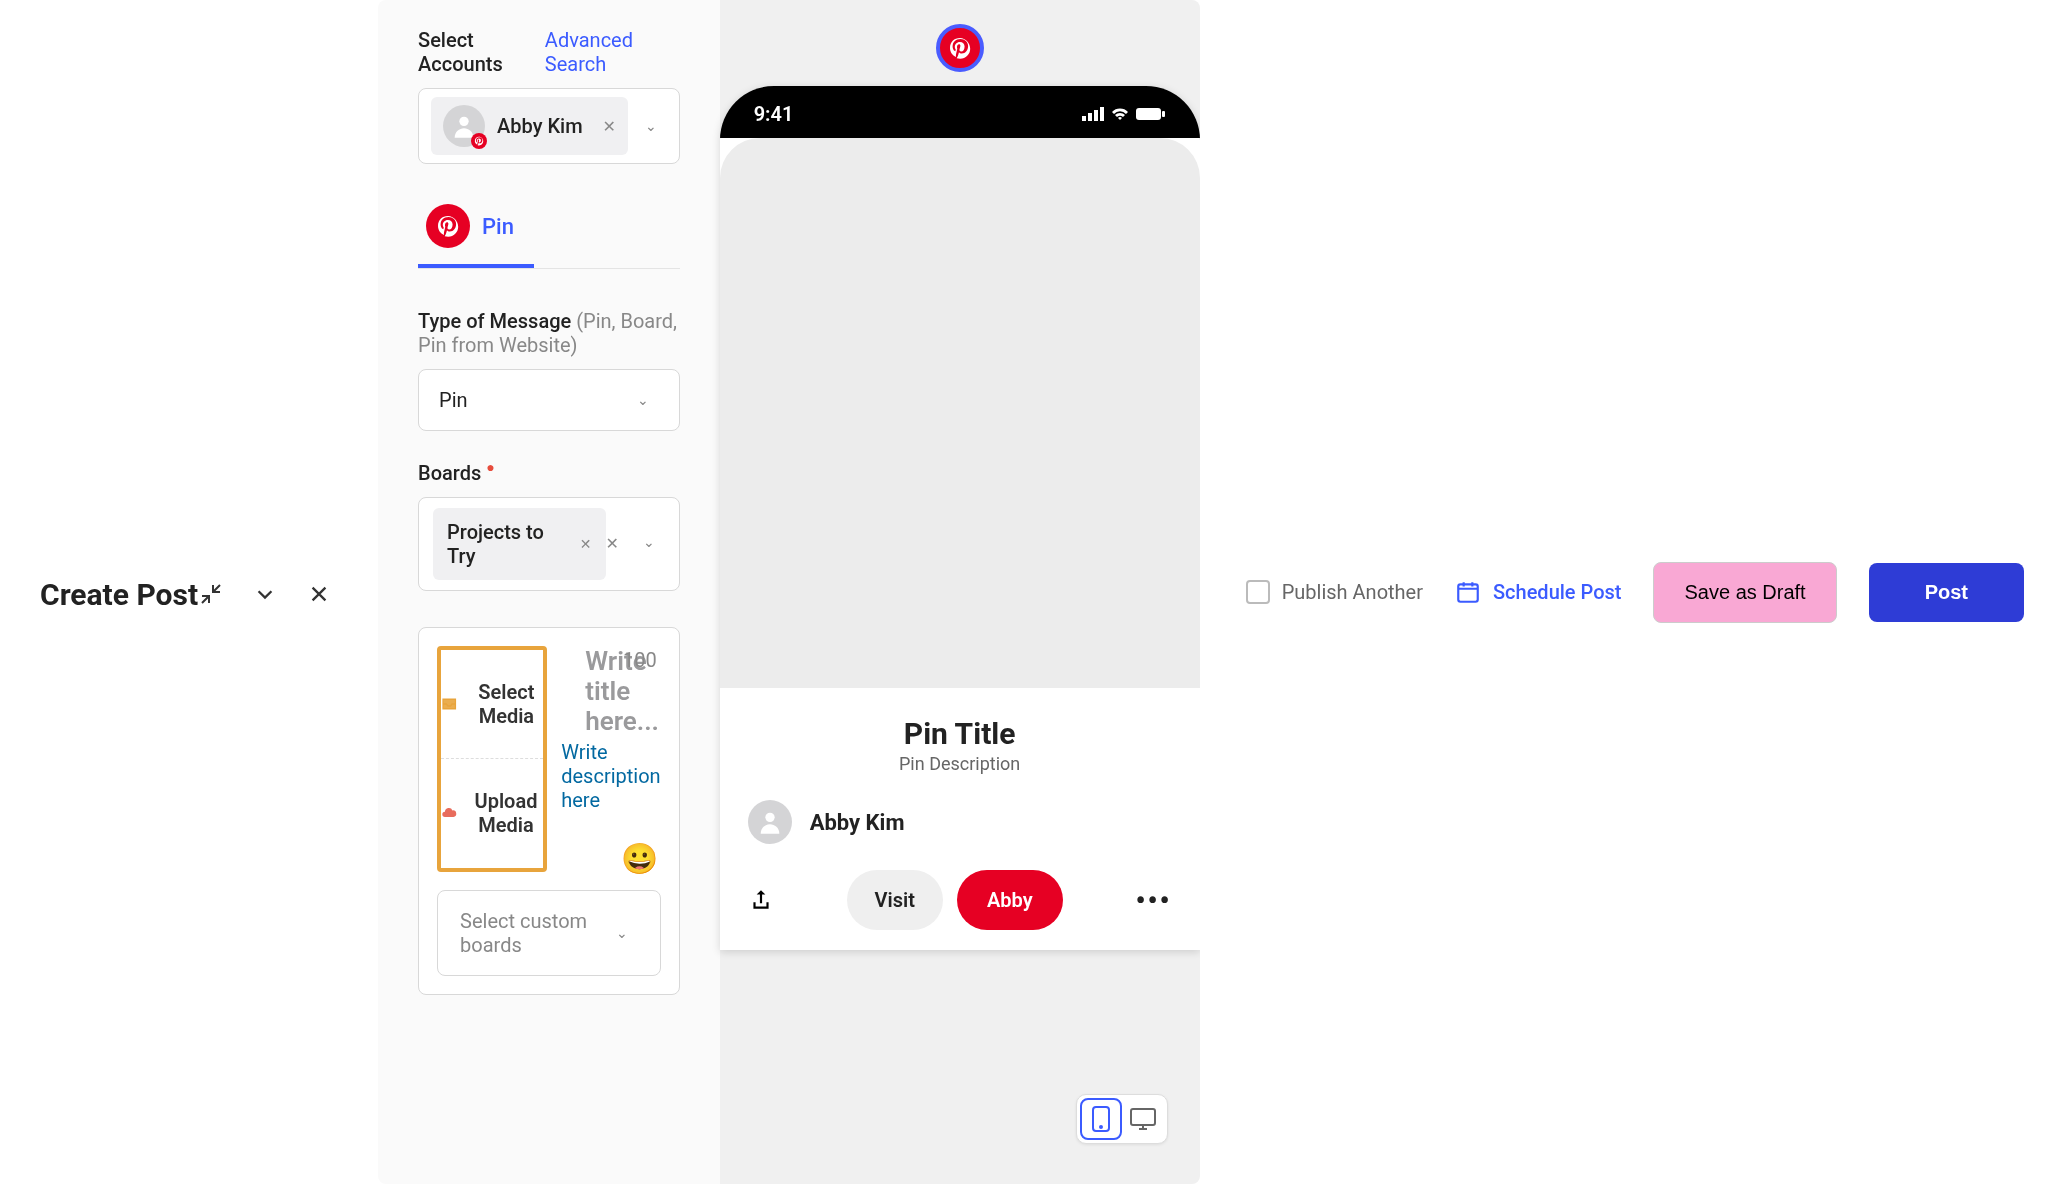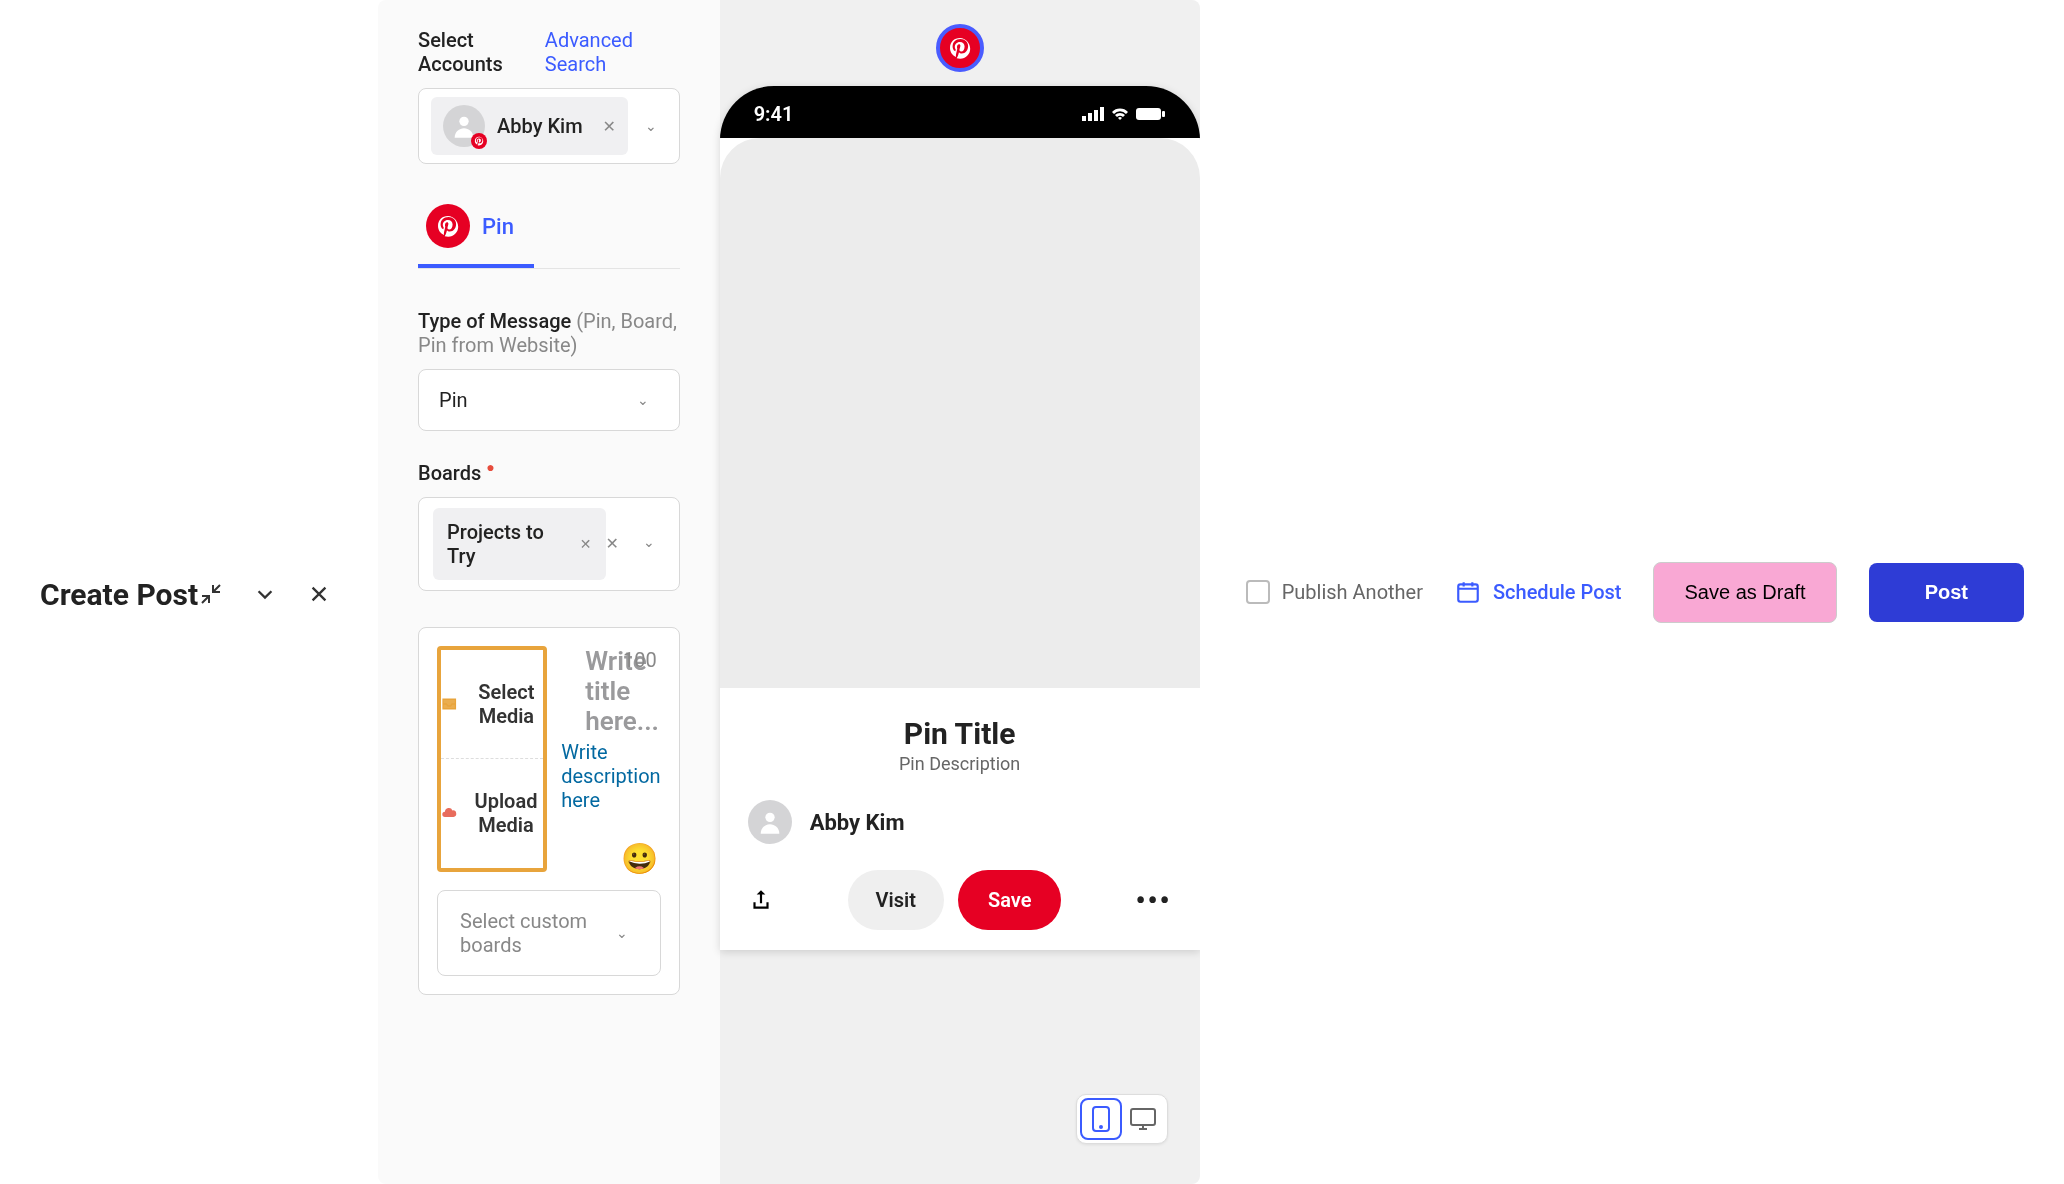--- a/index.html
+++ b/index.html
@@ -262,21 +262,21 @@
                 </svg>
             </div>
             <span class="pin-user-name">Abby Kim</span>
           </div>
           <div class="pin-actions">
             <svg width="26" height="26" viewBox="0 0 24 24" fill="#000">
                 <path d="M12 3 L8 7 h3 v8 h2 V7 h3 Z M5 14 v6 h14 v-6 h-2 v4 H7 v-4 Z"></path>
               </svg>
             <div class="pin-btns">
               <div class="btn-visit">Visit</div>
-              <div class="btn-save">Save</div>
+              <div class="btn-save">Abby</div>
             </div>
             <span class="more-dots">•••</span>
           </div>
         </div>
       </div>
 
       <div class="device-toggle">
         <div class="device-opt active">
           <svg width="18" height="26" viewBox="0 0 18 26" fill="none" stroke="currentColor" stroke-width="2">
               <rect x="1" y="1" width="16" height="24" rx="3"></rect>

